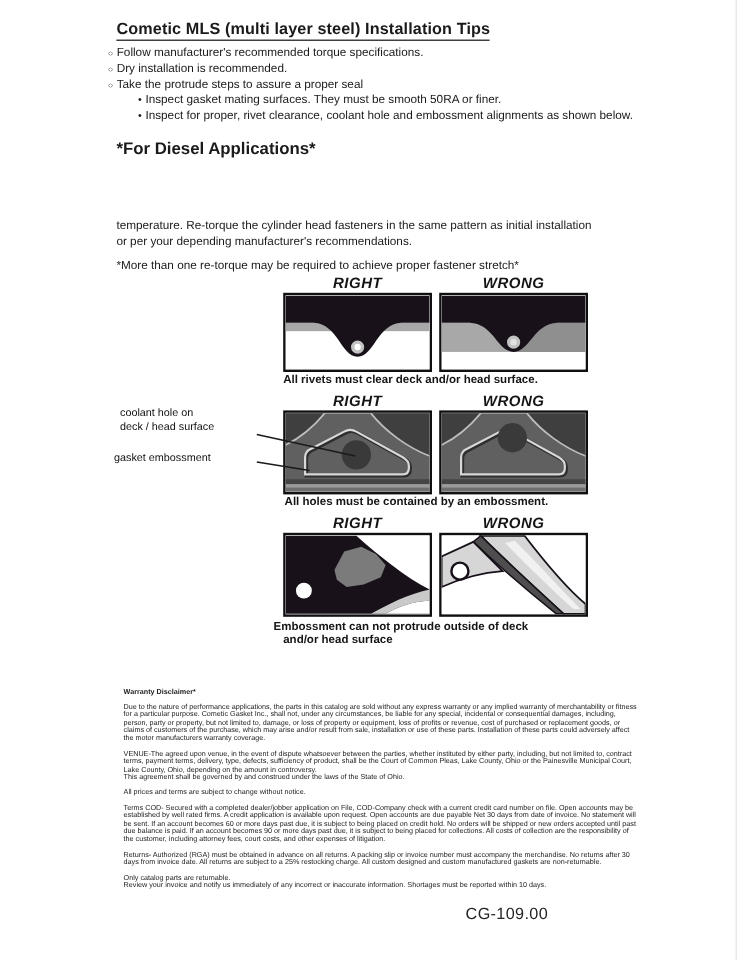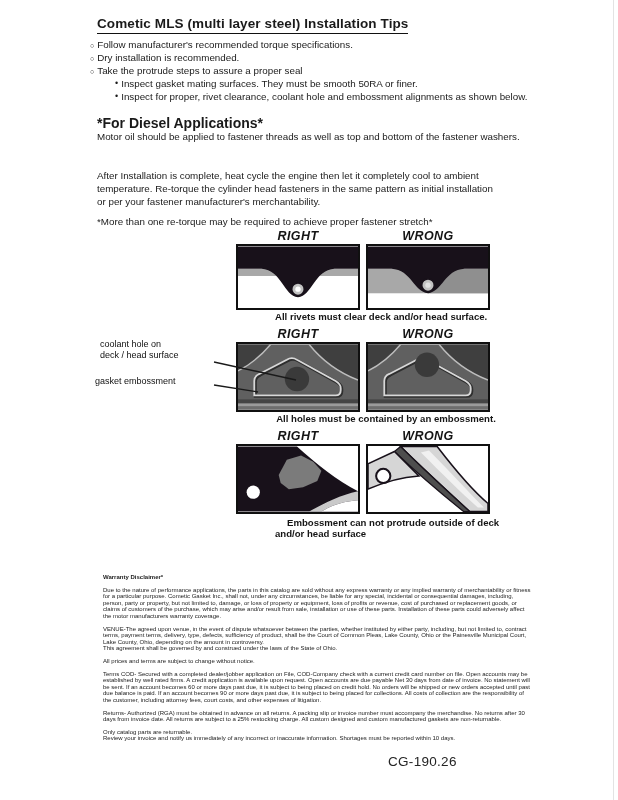--- a/index.html
+++ b/index.html
@@ -11,21 +11,21 @@
   
   .brow{left:90px;font-size:9.8px;line-height:11px;white-space:nowrap;display:flex;align-items:flex-end;}
   .brow .b1{font-size:7px;margin-right:3px;position:relative;top:1px;}
   .srow{left:115px;font-size:9.8px;line-height:11px;white-space:nowrap;display:flex;align-items:flex-start;}
   .srow .b2{font-size:9px;margin-right:3px;position:relative;top:0px;}
   
   #diesel-head{left:97px;top:115px;font-size:14px;font-weight:bold;}
   .pline{left:97px;font-size:9.8px;white-space:nowrap;}
   
   .dhead{width:124px;text-align:center;font-size:12.5px;font-weight:600;letter-spacing:.4px;color:#151515;font-style:italic;}
-  .dcap{font-size:9.6px;font-weight:600;color:#151515;margin-left:39px;}
+  .dcap{font-size:9.6px;font-weight:600;color:#151515;}
   .panel{width:120px;border:2px solid #101010;background:#fff;line-height:0;}
   .panel svg{display:block;}
   
   .lbl{font-size:9px;line-height:11px;text-align:left;color:#111;}
   
   #warranty{left:103px;top:574px;width:428px;font-size:6px;line-height:6.6px;color:#222;}
   #warranty .whead{font-weight:bold;margin-bottom:6px;}
   #warranty p{margin:0 0 6px 0;}
   #warranty p.tight{margin-bottom:0;}
   
@@ -53,24 +53,22 @@
   <div class="abs srow" style="top:78px">
     <span class="b2">•</span>
     <span>Inspect gasket mating surfaces.  They must be smooth 50RA or finer.</span>
   </div>
   <div class="abs srow" style="top:91px">
     <span class="b2">•</span>
     <span>Inspect for proper, rivet clearance, coolant hole and embossment alignments as shown below.</span>
   </div>
 
   <div class="abs" id="diesel-head">*For Diesel Applications*</div>
-  <div class="abs pline" style="top:131px">Motor oil should be applied to fastener threads as well as top and bottom of the fastener washers.</div>
-  <div class="abs pline" style="top:170px">After Installation is complete, heat cycle the engine then let it completely cool to ambient</div>
   <div class="abs pline" style="top:183px">temperature. Re-torque the cylinder head fasteners in the same pattern as initial installation</div>
-  <div class="abs pline" style="top:196px">or per your fastener manufacturer's merchantability.</div>
+  <div class="abs pline" style="top:196px">or per your depending manufacturer's recommendations.</div>
   <div class="abs pline" style="top:216px">*More than one re-torque may be required to achieve proper fastener stretch*</div>
 
   <div class="abs dhead" style="left:236px;top:229px">RIGHT</div>
   <div class="abs dhead" style="left:366px;top:229px">WRONG</div>
 
   <div class="abs panel" style="left:236px;top:244px">
     <svg viewBox="0 0 118 60" width="120" height="62">
       <rect width="118" height="60" fill="#ffffff"></rect>
       <rect y="22" width="118" height="7" fill="#a8a8a8"></rect>
       <path d="M0,0 H118 V22 H95 C75,23 73,49 59,50 C45,49 43,23 23,22 H0 Z" fill="#18111a"></path>
@@ -153,30 +151,30 @@
   <div class="abs panel" style="left:366px;top:444px">
     <svg viewBox="0 0 118 64" width="120" height="66">
       <rect width="118" height="64" fill="#ffffff"></rect>
       <path d="M32,0 H68 C88,26 106,46 118,56 V64 H100 C76,42 52,20 32,0 Z" fill="#d6d6d6" stroke="#18111a" stroke-width="1.5"></path>
       <path d="M52,6 C72,26 92,46 108,60 L114,60 C100,46 80,24 60,4 Z" fill="#f1f1f1"></path>
       <path d="M32,0 L26,5 C48,26 74,48 94,64 H100 C76,42 52,20 32,0 Z" fill="#4e4e4e" stroke="#18111a" stroke-width="1.2"></path>
       <path d="M26,5 L0,17 V42 C18,34 36,30 50,29 C42,21 34,13 26,5 Z" fill="#d6d6d6" stroke="#18111a" stroke-width="1.5"></path>
       <circle cx="15" cy="29" r="7" fill="#ffffff" stroke="#18111a" stroke-width="2"></circle>
     </svg>
   </div>
-  <div class="abs dcap" style="left:248px;top:517px">Embossment can not protrude outside of deck</div>
+  <div class="abs dcap" style="left:228px;top:517px">Embossment can not protrude outside of deck</div>
   <div class="abs dcap" style="left:236px;top:528px">and/or head surface</div>
 
   <div class="abs" id="warranty">
     <div class="whead">Warranty Disclaimer*</div>
     <p>Due to the nature of performance applications, the parts in this catalog are sold without any express warranty or any implied warranty of merchantability or fitness for a particular purpose.  Cometic Gasket Inc., shall not, under any circumstances, be liable for any special, incidental or consequential damages, including, person, party or property, but not limited to, damage, or loss of property or equipment, loss of profits or revenue, cost of purchased or replacement goods, or claims of customers of the purchase, which may arise and/or result from sale, installation or use of these parts.  Installation of these parts could adversely affect the motor manufacturers warranty coverage.</p>
     <p class="tight">VENUE-The agreed upon venue, in the event of dispute whatsoever between the parties, whether instituted by either party, including, but not limited to, contract terms, payment terms, delivery, type, defects, sufficiency of product, shall be the Court of Common Pleas, Lake County, Ohio or the Painesville Municipal Court, Lake County, Ohio, depending on the amount in controversy.</p>
     <p>This agreement shall be governed by and construed under the laws of the State of Ohio.</p>
     <p>All prices and terms are subject to change without notice.</p>
     <p>Terms COD- Secured with a completed dealer/jobber application on File, COD-Company check with a current credit card number on file.  Open accounts may be established by well rated firms.  A credit application is available upon request.  Open accounts are due payable Net 30 days from date of invoice.  No statement will be sent.  If an account becomes 60 or more days past due, it is subject to being placed on credit hold.  No orders will be shipped or new orders accepted until past due balance is paid.  If an account becomes 90 or more days past due, it is subject to being placed for collections.  All costs of collection are the responsibility of the customer, including attorney fees, court costs, and other expenses of litigation.</p>
     <p>Returns- Authorized (RGA) must be obtained in advance on all returns.  A packing slip or invoice number must accompany the merchandise.  No returns after 30 days from invoice date.  All returns are subject to a 25% restocking charge.  All custom designed and custom manufactured gaskets are non-returnable.</p>
     <p class="tight">Only catalog parts are returnable.</p>
     <p>Review your invoice and notify us immediately of any incorrect or inaccurate information.  Shortages must be reported within 10 days.</p>
   </div>
 
-  <div class="abs" id="footer">CG-190.26</div>
+  <div class="abs" id="footer">CG-109.00</div>
 
 </div>
 
 </body></html>

